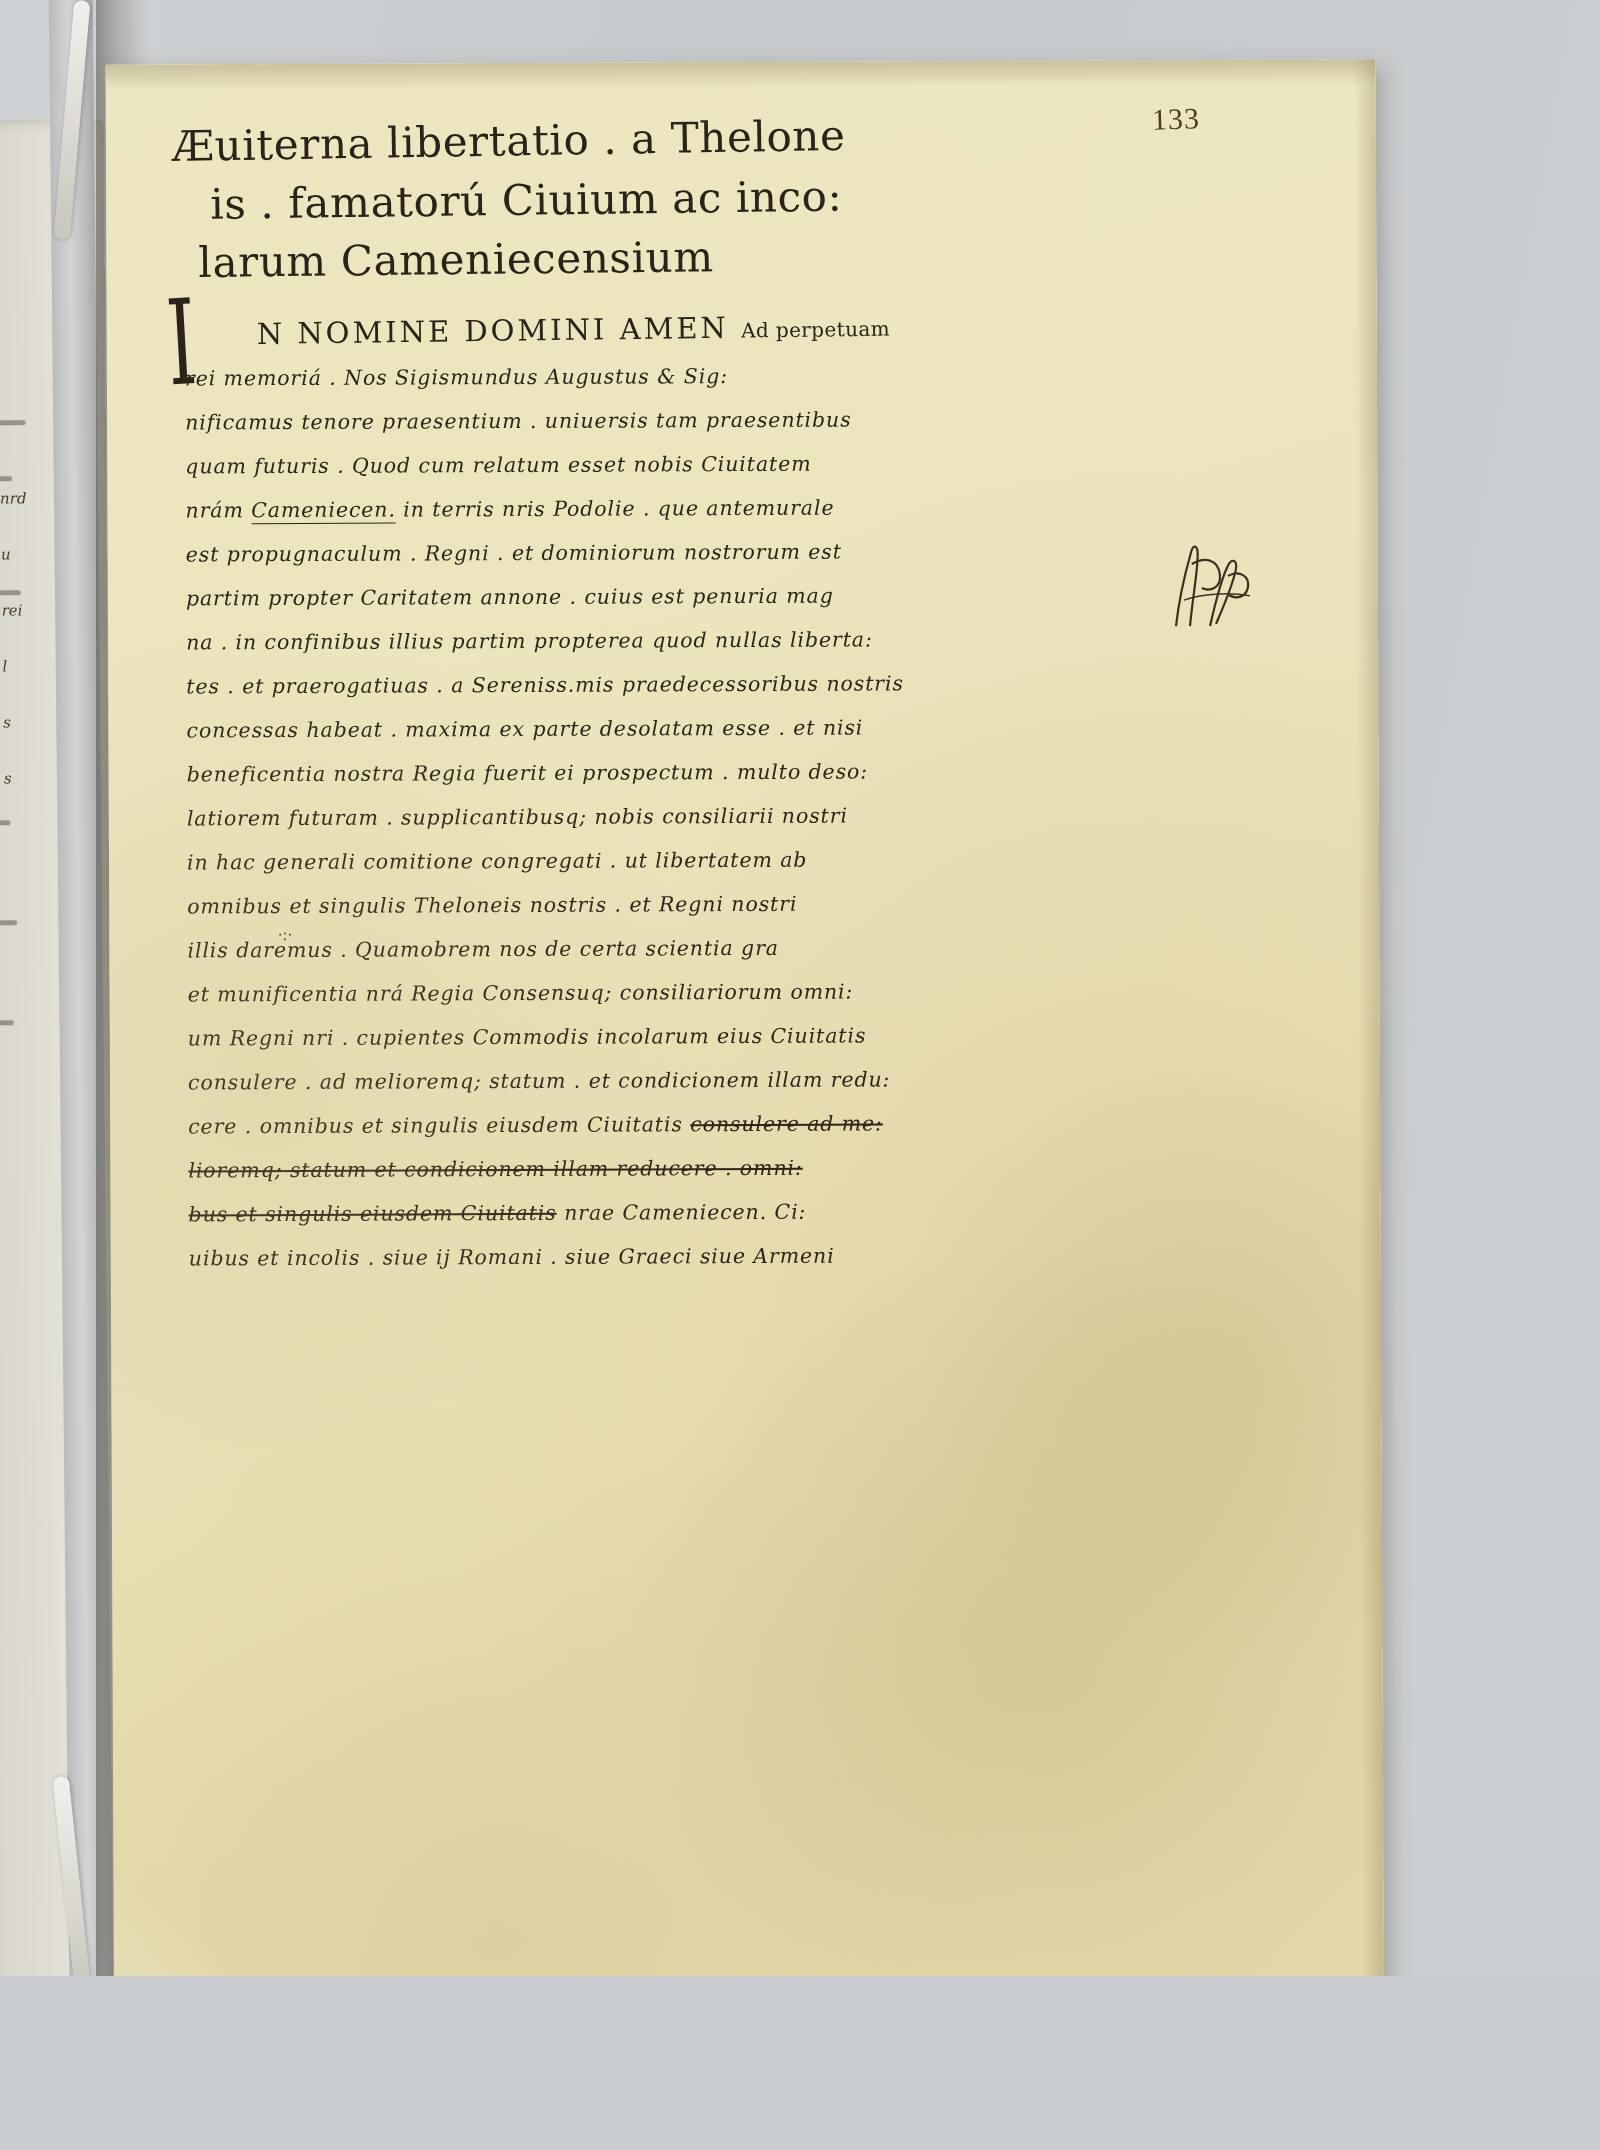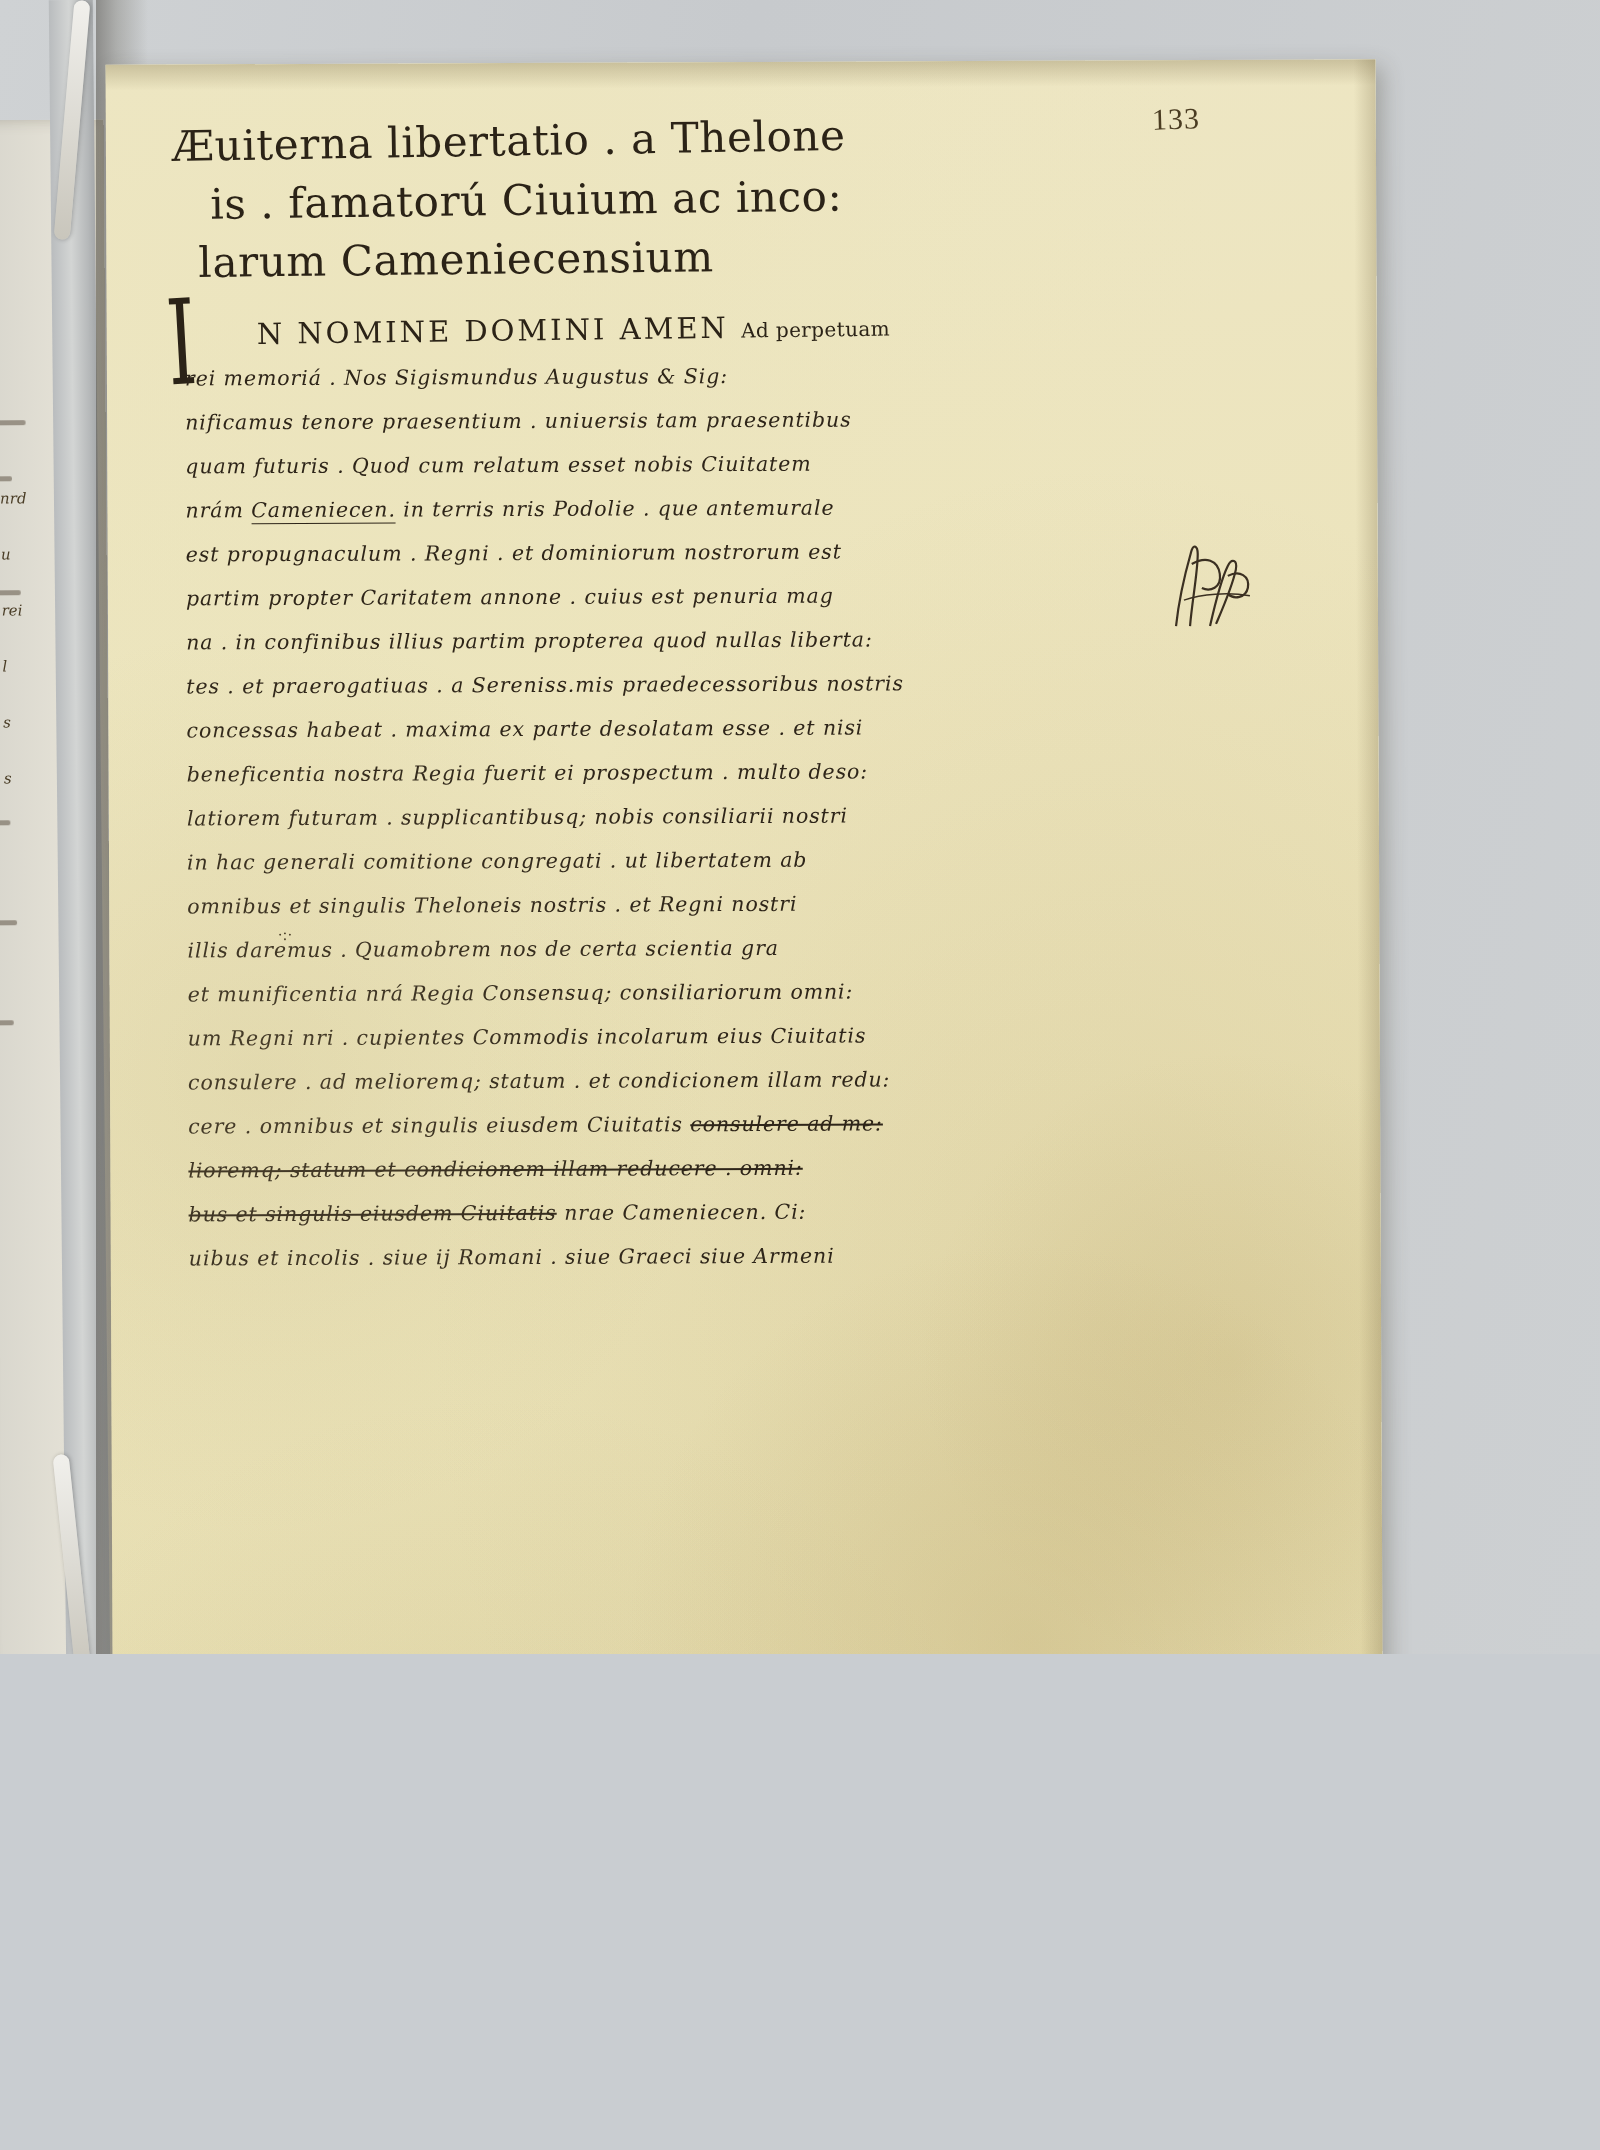--- a/index.html
+++ b/index.html
@@ -11,21 +11,21 @@
     width: 1600px;
     height: 2150px;
     overflow: hidden;
     font-family: "Liberation Serif", serif;
   }
 
   
   .scan {
     position: relative;
     width: 1600px;
-    height: 1654px;
+    height: 1976px;
     background: linear-gradient(100deg, #cfd2d4 0%, #c7cacd 40%, #cdd0d2 100%);
     overflow: hidden;
   }
 
   
   .left-page {
     position: absolute;
     left: -10px;
     top: 120px;
     width: 120px;

